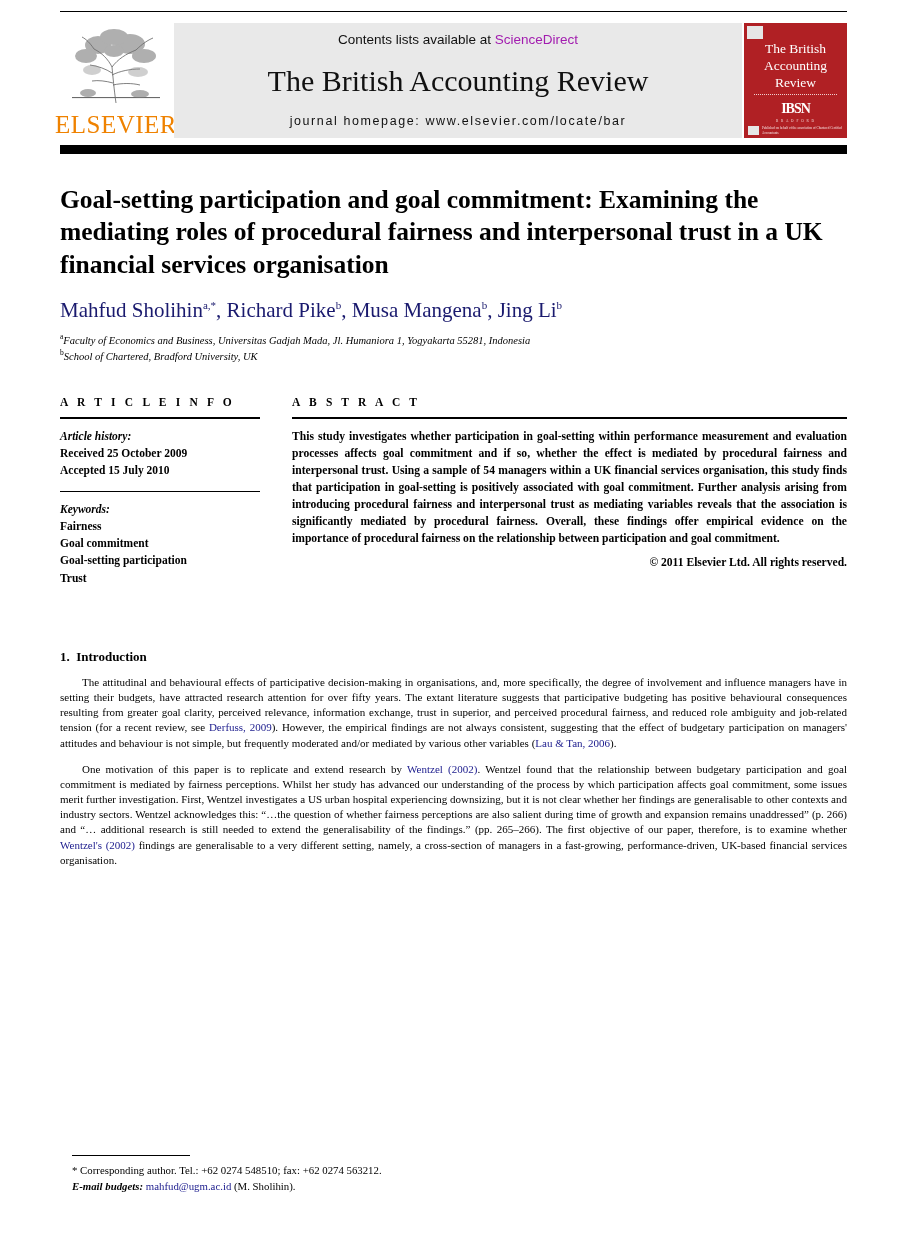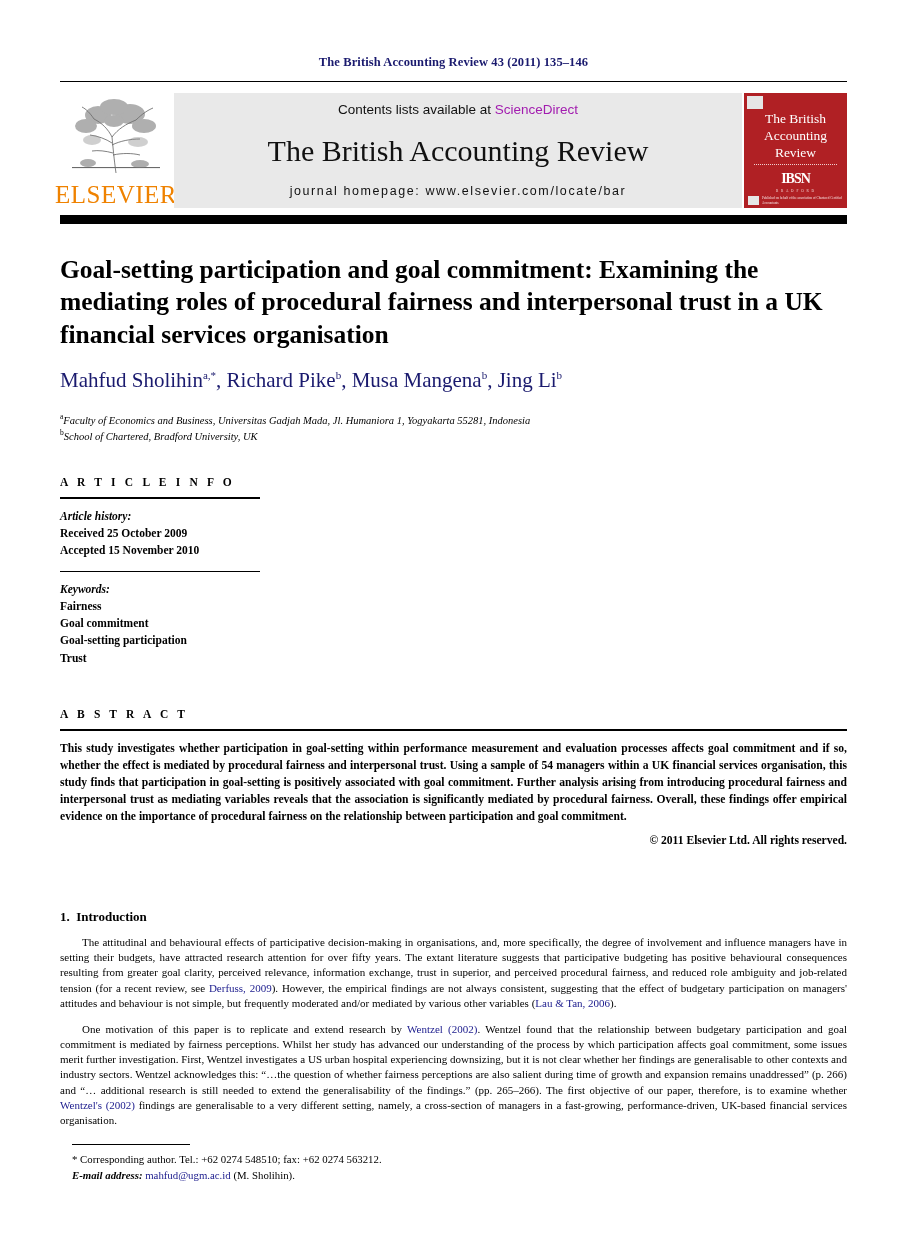--- a/index.html
+++ b/index.html
@@ -170,38 +170,37 @@
     font-size: 21px;
     color: #1a1a6e;
     margin-top: 17px;
     line-height: 1.2;
   }
   .authors sup {
     font-size: 11px;
     vertical-align: super;
   }
   .affils {
-    margin-top: 19px;
+    margin-top: 9px;
     font-style: italic;
     font-size: 10.5px;
     line-height: 1.45;
     color: #000;
   }
   .affils sup {
     font-style: normal;
     font-size: 7.5px;
     vertical-align: super;
   }
 
   
   .info-abstract {
     display: flex;
     margin-top: 32px;
     gap: 32px;
-    flex-direction: column;
   }
   .col-info { width: 200px; flex: 0 0 200px; }
   .col-abstract { flex: 1 1 auto; }
   .sec-label {
     font-family: "Liberation Serif", serif;
     font-weight: bold;
     font-size: 11.5px;
     letter-spacing: 3.2px;
   }
   .hr-double {
@@ -283,21 +282,20 @@
     line-height: 1.4;
     font-weight: bold;
   }
   .issn-block .doi { color: #1a1a8c; font-weight: bold; }
 </style>
 </head>
 <body>
 
 <div class="page">
 
-  <div class="running-head">The British Accounting Review 43 (2011) 135–146</div>
   <div class="rule-thin"></div>
 
   <div class="masthead">
 
     <div class="elsevier-block">
       <span>
         <svg class="tree-svg" width="96" height="82" viewBox="0 0 96 82" aria-hidden="true">
           <rect x="0" y="0" width="96" height="82" fill="#ffffff"></rect>
           <g stroke="#4a4a4a" stroke-width="0.7" fill="none">
             <path d="M48 78 C46 64 45 52 44 42"></path>
@@ -366,21 +364,21 @@
     <div><sup>b</sup><span>School of Chartered, Bradford University, UK</span></div>
   </div>
 
   <div class="info-abstract">
 
     <div class="col-info">
       <div class="sec-label">A R T I C L E   I N F O</div>
       <div class="hr-double"></div>
       <div class="info-head">Article history:</div>
       <div class="info-line">Received 25 October 2009</div>
-      <div class="info-line">Accepted 15 November 2010</div>
+      <div class="info-line">Accepted 15 July 2010</div>
       <div class="hr-single"></div>
       <div class="info-head">Keywords:</div>
       <div class="info-line">Fairness</div>
       <div class="info-line">Goal commitment</div>
       <div class="info-line">Goal-setting participation</div>
       <div class="info-line">Trust</div>
     </div>
 
     <div class="col-abstract">
       <div class="sec-label">A B S T R A C T</div>
@@ -392,16 +390,16 @@
 
   <div class="section-head"><span>1.</span>&nbsp;&nbsp;<span>Introduction</span></div>
 
   <p class="body-para"><span>The attitudinal and behavioural effects of participative decision-making in organisations, and, more specifically, the degree of involvement and influence managers have in setting their budgets, have attracted research attention for over fifty years. The extant literature suggests that participative budgeting has positive behavioural consequences resulting from greater goal clarity, perceived relevance, information exchange, trust in superior, and perceived procedural fairness, and reduced role ambiguity and job-related tension (for a recent review, see </span><span class="cite">Derfuss, 2009</span><span>). However, the empirical findings are not always consistent, suggesting that the effect of budgetary participation on managers' attitudes and behaviour is not simple, but frequently moderated and/or mediated by various other variables (</span><span class="cite">Lau &amp; Tan, 2006</span><span>).</span></p>
 
   <p class="body-para tight"><span>One motivation of this paper is to replicate and extend research by </span><span class="cite">Wentzel (2002)</span><span>. Wentzel found that the relationship between budgetary participation and goal commitment is mediated by fairness perceptions. Whilst her study has advanced our understanding of the process by which participation affects goal commitment, some issues merit further investigation. First, Wentzel investigates a US urban hospital experiencing downsizing, but it is not clear whether her findings are generalisable to other contexts and industry sectors. Wentzel acknowledges this: “…the question of whether fairness perceptions are also salient during time of growth and expansion remains unaddressed” (p. 266) and “… additional research is still needed to extend the generalisability of the findings.” (pp. 265–266). The first objective of our paper, therefore, is to examine whether </span><span class="cite">Wentzel's (2002)</span><span> findings are generalisable to a very different setting, namely, a cross-section of managers in a fast-growing, performance-driven, UK-based financial services organisation.</span></p>
 
   <div class="footnote-area">
     <div class="fn-rule"></div>
     <div class="fn-line">* Corresponding author. Tel.: +62 0274 548510; fax: +62 0274 563212.</div>
-    <div class="fn-line"><span class="em">E-mail address:</span>&nbsp;<span class="fn-mail">mahfud@ugm.ac.id</span>&nbsp;<span>(M. Sholihin).</span></div>
+    <div class="fn-line"><span class="em">E-mail budgets:</span>&nbsp;<span class="fn-mail">mahfud@ugm.ac.id</span>&nbsp;<span>(M. Sholihin).</span></div>
   </div>
 
 </div>
 
 </body></html>

